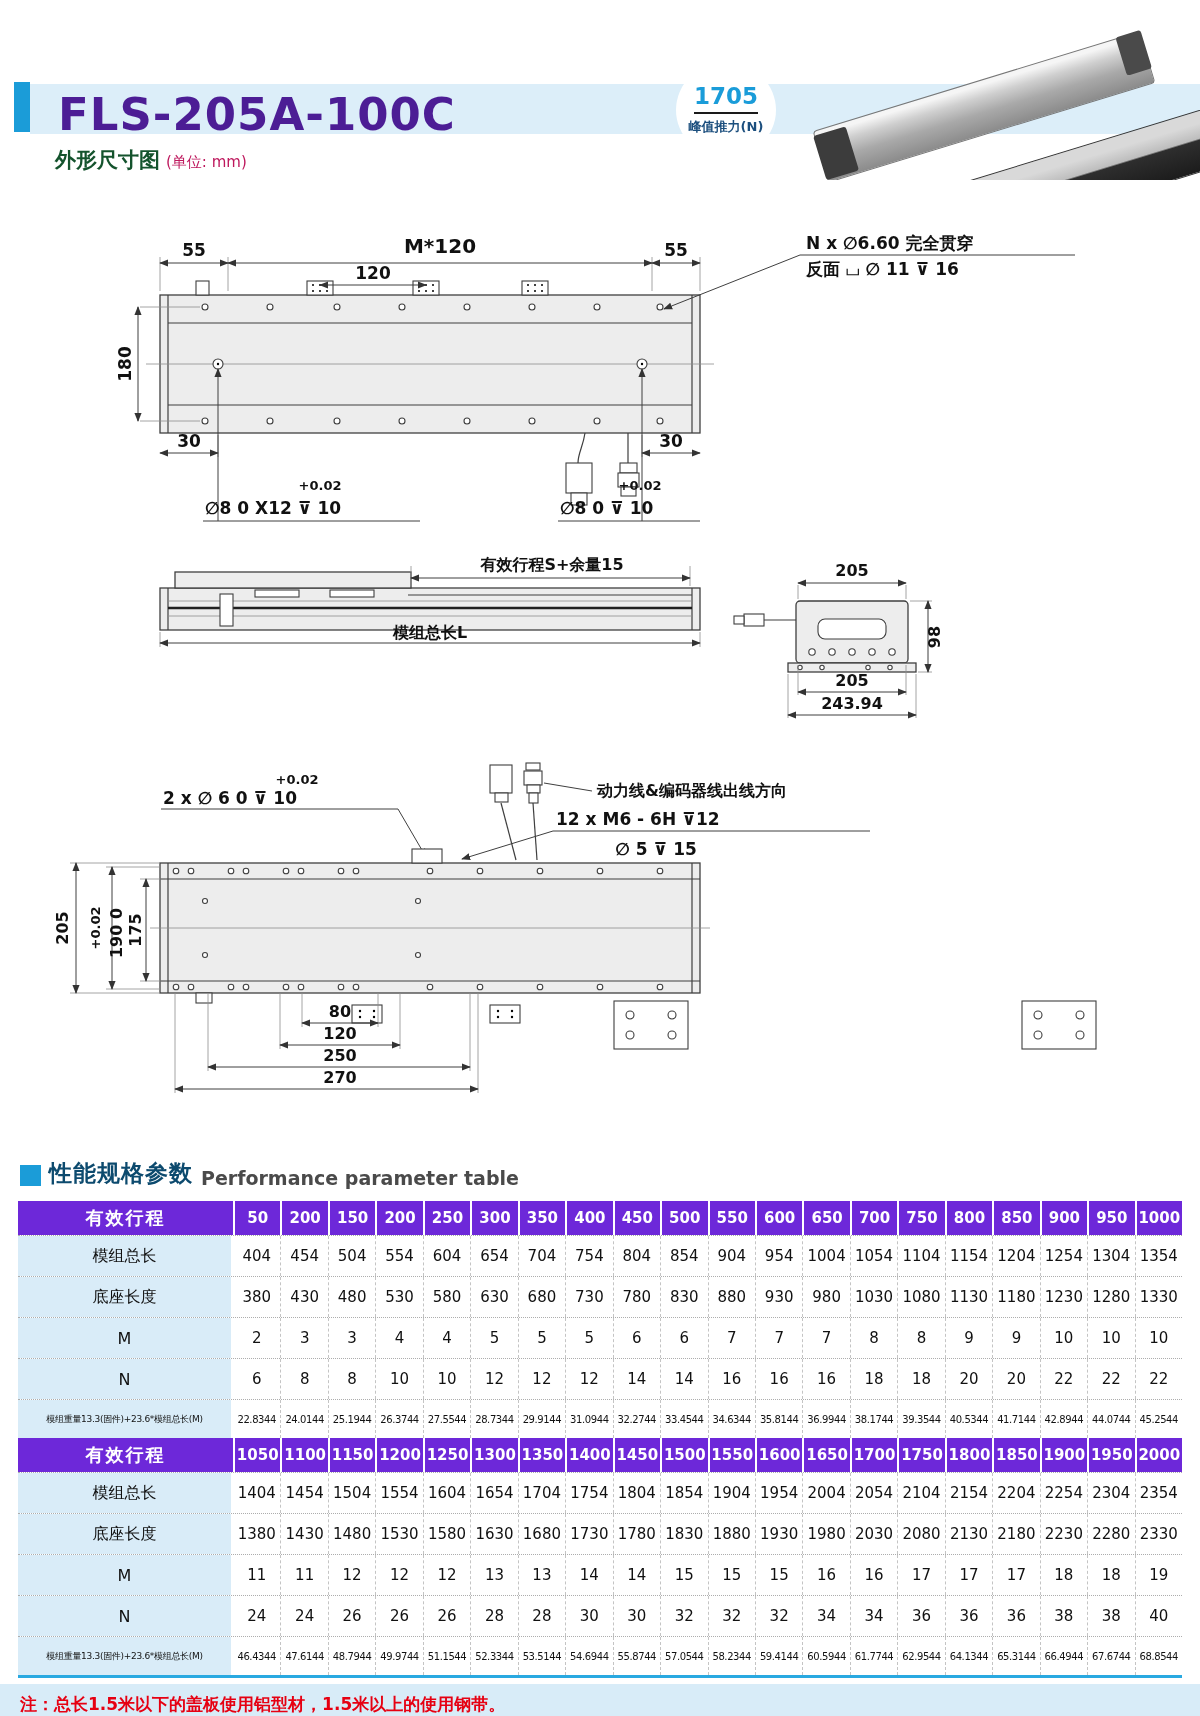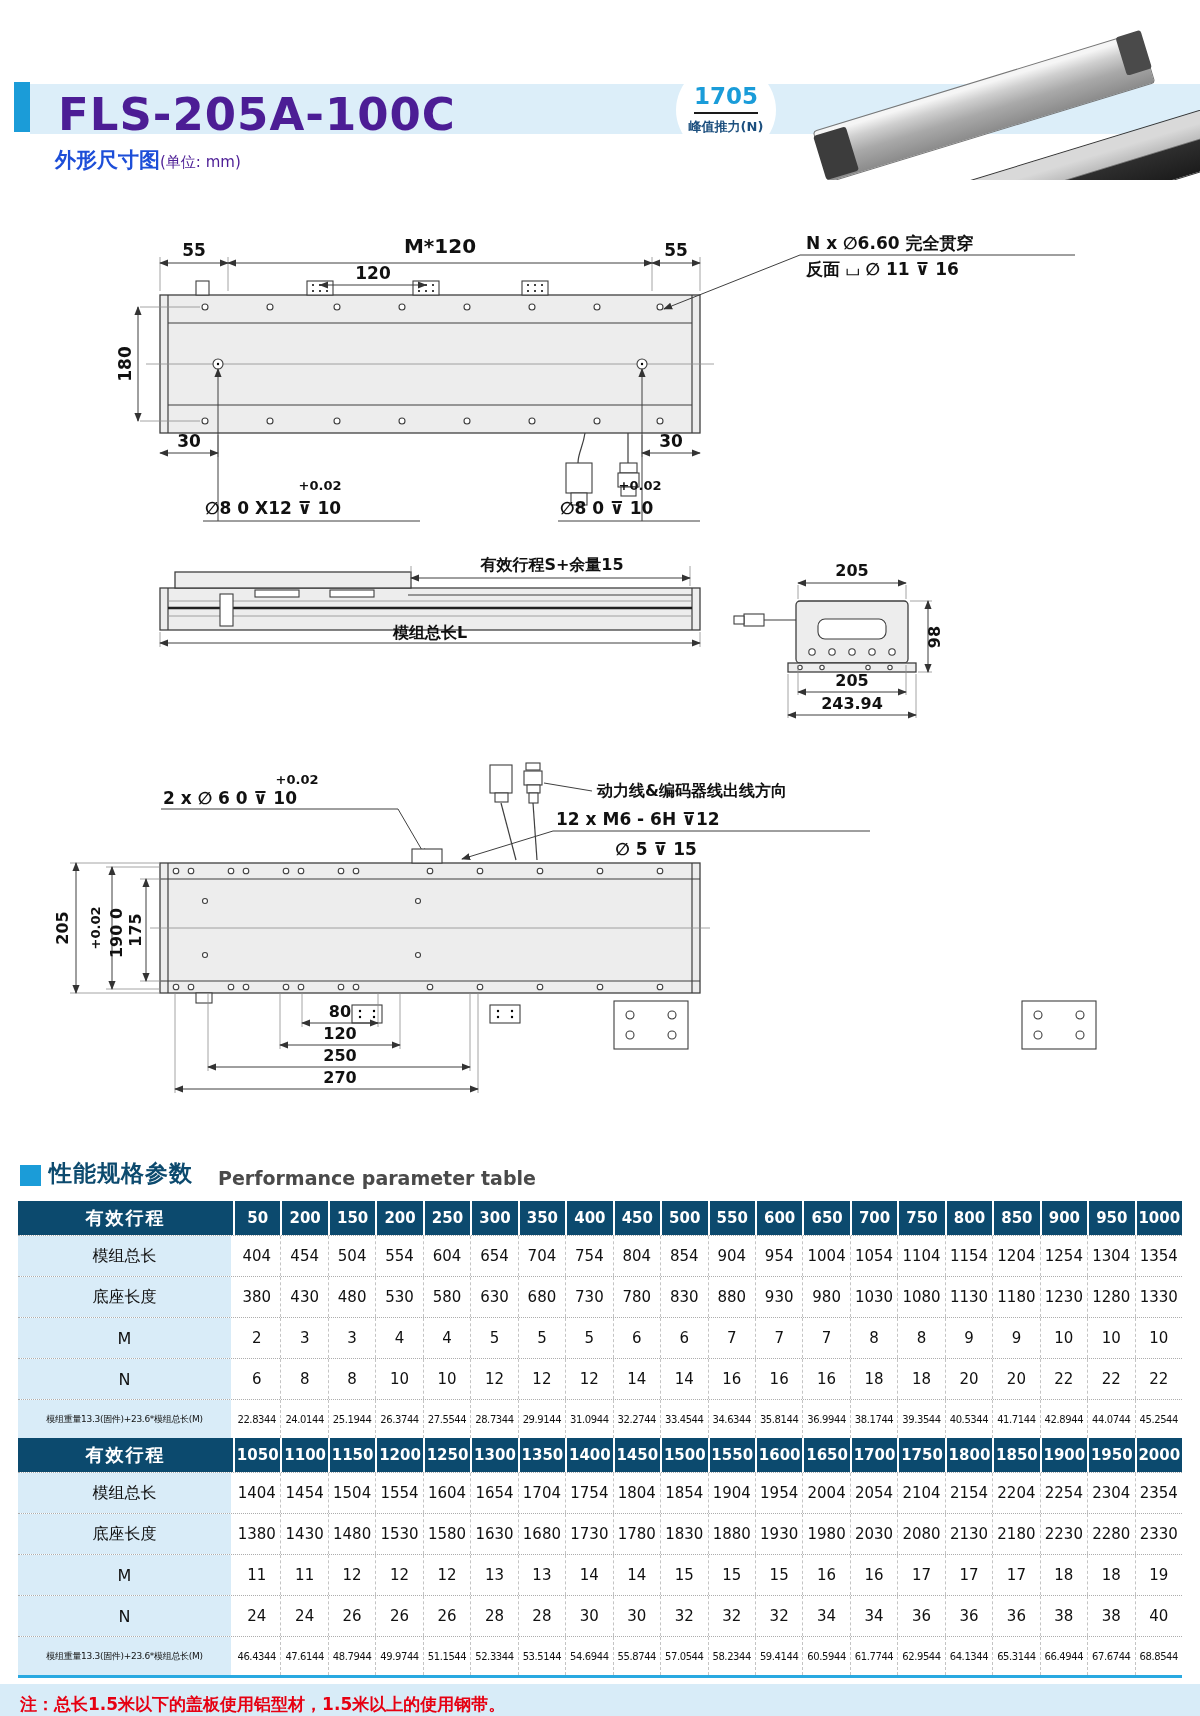--- a/index.html
+++ b/index.html
@@ -19,43 +19,43 @@
   .photo{position:absolute;right:0;top:0;width:405px;height:180px;overflow:hidden;}
   .unit{position:absolute;border-radius:4px;}
   .unit.silver{width:340px;height:52px;left:18px;top:80px;transform:rotate(-17deg);
      background:linear-gradient(#f5f5f5 8%,#cfcfcf 30%,#a9a9a9 60%,#8b8b8b);border:1px solid #777;}
   .unit.silver:before{content:"";position:absolute;left:-2px;top:4px;width:34px;height:46px;background:#3c3c3c;border-radius:3px;}
   .unit.silver:after{content:"";position:absolute;right:-2px;top:-2px;width:26px;height:40px;background:#4a4a4a;border-radius:3px;}
   .unit.dark{width:330px;height:58px;left:112px;top:150px;transform:rotate(-17deg);
      background:linear-gradient(#d9d9d9 20%,#bdbdbd 45%,#2e2e2e 48%,#1c1c1c);border:1px solid #333;}
   .unit.dark:before{content:"";position:absolute;left:-2px;top:6px;width:30px;height:50px;background:#262626;border-radius:3px;}
   .sub{position:absolute;left:55px;top:146px;}
-  .sub .t1{font-size:21px;font-weight:bold;color:#1d4ed8;}
-  .sub .t2{font-size:15px;color:#4c1d95;font-weight:normal;}
+  .sub .t1{font-size:21px;font-weight:bold;color:#14532d;}
+  .sub .t2{font-size:15px;color:#be185d;font-weight:normal;margin-left:6px;}
   
   svg{display:block;}
   .fillm{fill:#ededed;stroke:#3f3f3f;stroke-width:1.3;}
   .fillw{fill:#fff;stroke:#3f3f3f;stroke-width:1.1;}
   .ln{stroke:#3f3f3f;stroke-width:1.2;fill:none;}
   .thk{stroke:#1f1f1f;stroke-width:2.6;fill:none;}
   .thin{stroke:#8d8d8d;stroke-width:.8;fill:none;}
   .dim{stroke:#3f3f3f;stroke-width:1;fill:none;}
   text.d{font-family:"DejaVu Sans",sans-serif;font-weight:bold;fill:#111;text-anchor:middle;font-size:17px;}
   text.d20{font-size:20px;} text.d16{font-size:16px;} text.d13{font-size:13px;} text.ds{text-anchor:start;}
   
   .perf{padding:14px 18px 0 18px;}
   .perf-head{display:flex;align-items:flex-end;height:40px;margin-bottom:12px;}
   .sq{width:21px;height:21px;background:#1b9cd8;margin:0 8px 3px 2px;}
   .ptitle{font-size:23px;font-weight:bold;color:#0c4a6e;letter-spacing:1px;}
-  .ptitle-en{font-size:19px;color:#4a4a4a;margin-left:25px;font-weight:bold;}
+  .ptitle-en{font-size:19px;color:#4a4a4a;margin-left:8px;font-weight:bold;}
   .pwarn{margin-left:auto;font-size:15px;font-weight:bold;color:#e60012;padding-bottom:4px;}
   .tables{border-bottom:3px solid #29a9e1;}
   .t-row{display:grid;grid-template-columns:215px repeat(20,1fr);}
   .t-head{height:34px;}
-  .t-head > div{background:#0c4a6e;color:#fff;font-weight:bold;display:flex;align-items:center;justify-content:center;
+  .t-head > div{background:#6d28d9;color:#fff;font-weight:bold;display:flex;align-items:center;justify-content:center;
                 font-size:15px;border-left:2px solid #fff;}
   .t-head > div:first-child{border-left:none;font-size:18px;letter-spacing:2px;}
   .t-data{height:40px;border-top:1px dotted #adadad;}
   .t-data > div{display:flex;align-items:center;justify-content:center;font-size:15px;color:#111;}
   .t-data .t-label{background:#d9ecf8;font-size:16px;border-right:2px solid #fff;}
   .t-data .t-cell{border-left:1px dashed #c4c4c4;}
   .t-data .t-cell.c0{border-left:none;}
   .t-data.t-small{height:38px;}
   .t-data.t-small .t-label{font-size:9px;letter-spacing:-.3px;white-space:nowrap;}
   .t-data.t-small .t-cell{font-size:10px;letter-spacing:-.4px;}

